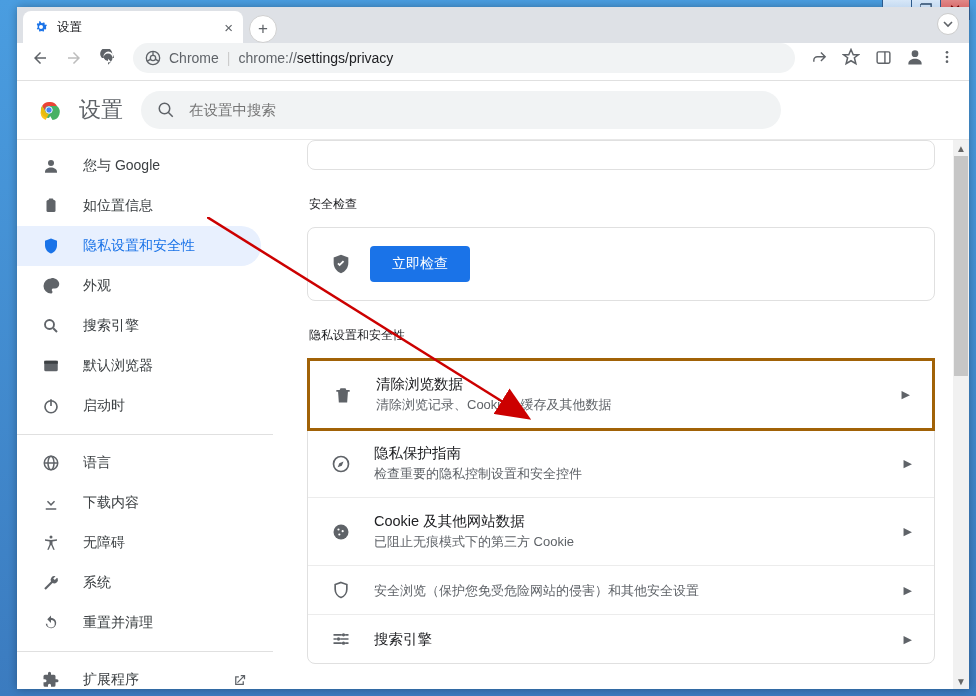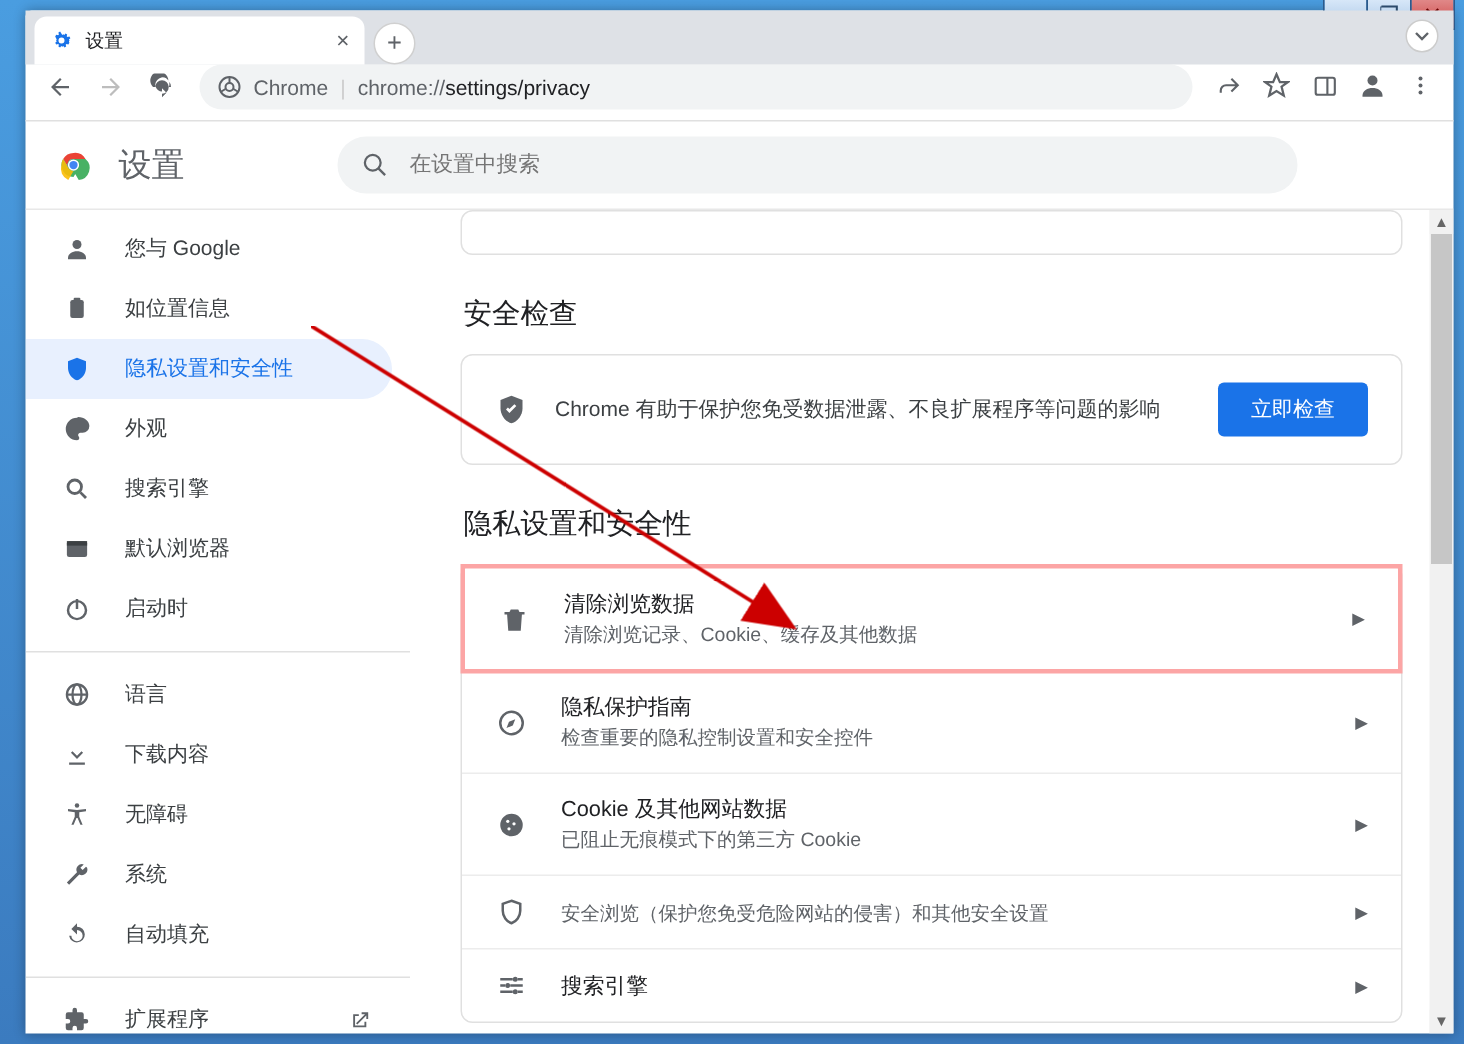--- a/index.html
+++ b/index.html
@@ -19,46 +19,46 @@
 .toolbar{height:38px;border-bottom:1px solid #e0e0e0;display:flex;padding:0 8px;gap:4px}
 .nav-btn{width:30px;height:30px;border-radius:50%;display:flex;align-items:center;justify-content:center;color:#5f6368}
 .nav-btn.disabled{color:#bdbdbd}
 .omnibox{flex:1;height:30px;background:#f1f3f4;border-radius:15px;display:flex;align-items:center;padding:0 12px;gap:8px;color:#5f6368;font-size:14px;margin:0 6px}
 .omnibox .url span.bold{color:#202124}
 .action{width:28px;height:28px;border-radius:50%;display:flex;align-items:center;justify-content:center;color:#5f6368}
 .body{flex:1;display:flex;flex-direction:column;overflow:hidden;position:relative}
 .sub-toolbar{height:58px;display:flex;align-items:center;padding:0 20px;gap:18px}
 .logo-chrome{width:24px;height:24px}
 .page-h1{font-size:22px;color:#5f6368}
-.search-wrap{flex:1;display:flex;justify-content:center}
+.search-wrap{flex:1;display:flex;}
 .search-box{width:640px;height:38px;background:#f1f3f4;border-radius:19px;display:flex;align-items:center;padding:0 16px;gap:12px;color:#5f6368}
 .search-box input{border:none;background:transparent;font-size:14.5px;outline:none;flex:1;color:#202124}
 .content{flex:1;display:flex;border-top:1px solid #e8e8e8;overflow:hidden}
 .sidebar{width:256px;border-right:0;padding-top:6px;overflow:auto}
 .side-item{height:40px;display:flex;align-items:center;padding-left:24px;gap:22px;font-size:14px;color:#3c4043;border-radius:0 20px 20px 0;margin-right:12px}
 .side-item.active{background:#e8f0fe;color:#1a73e8}
 .side-item .ic{width:20px;display:flex;justify-content:center;color:inherit}
 .side-sep{height:1px;background:#e0e0e0;margin:8px 0}
 .side-item .ext{margin-left:auto;margin-right:14px;color:#5f6368}
 .main{flex:1;overflow:auto;padding:0 34px 40px 34px;position:relative}
 .card{background:#fff;border:1px solid #e0e0e0;border-radius:8px}
 .card.top{height:30px;margin-bottom:0}
-.sec-title{font-size:19px;color:#202124;margin:26px 2px 14px 2px}
+.sec-title{font-size:12px;color:#202124;margin:26px 2px 14px 2px}
 .safety{display:flex;align-items:center;padding:18px 22px;gap:18px}
 .safety-text{flex:1;font-size:14px;color:#3c4043}
 .btn-primary{background:#1a73e8;color:#fff;border:none;border-radius:4px;height:36px;padding:0 22px;font-size:14px}
 .list-card{padding:0}
 .row{display:flex;align-items:center;padding:14px 22px;border-bottom:1px solid #ececec;gap:22px}
 .row:last-child{border-bottom:none}
 .row .ic{width:22px;color:#5f6368;display:flex;justify-content:center}
 .row .txt{flex:1}
 .row .t1{font-size:14.5px;color:#202124}
 .row .t2{font-size:13px;color:#5f6368;margin-top:2px}
 .row .arrow{color:#5f6368;font-size:11px}
-.row.highlight{border:3px solid #fca5a5;margin:-1px}
+.row.highlight{border:3px solid #a16207;margin:-1px}
 
 .anno-arrow{position:absolute;left:190px;top:136px;pointer-events:none}
 .scroll-track{position:absolute;right:-34px;top:0;width:16px;height:100%;background:#f1f1f1}
 .scroll-thumb{position:absolute;top:0;left:1px;width:14px;height:220px;background:#c6c6c6;border-radius:0}
 .scroll-btn{position:absolute;left:0;width:16px;height:16px;display:flex;align-items:center;justify-content:center;color:#666;font-size:10px;background:#f1f1f1}
 .main-outer{position:relative;flex:1;overflow:hidden}
 svg{display:block}
 </style>
 </head>
 <body>
@@ -269,21 +269,21 @@
                 </svg>
               </span>
               <span>系统</span>
             </div>
           <div class="side-item">
               <span class="ic">
                 <svg width="18" height="18" viewBox="0 0 24 24">
                   <path fill="#5f6368" d="M12 5V2L7 7l5 5V8a5 5 0 11-5 5H5a7 7 0 107-8z"></path>
                 </svg>
               </span>
-              <span>自动填充</span>
+              <span>重置并清理</span>
             </div>
           <div class="side-sep"></div>
           <div class="side-item">
               <span class="ic">
                 <svg width="18" height="18" viewBox="0 0 24 24">
                   <path fill="#5f6368" d="M20 11h-2V7a2 2 0 00-2-2h-4V3a2 2 0 10-4 0v2H4a2 2 0 00-2 2v4h2a2 2 0 110 4H2v4a2 2 0 002 2h4v-2a2 2 0 114 0v2h4a2 2 0 002-2v-4h2a2 2 0 100-4z"></path>
                 </svg>
               </span>
               <span>扩展程序</span>
               <span class="ext">
@@ -300,21 +300,20 @@
           <div class="card top"></div>
 
           <div class="sec-title">安全检查</div>
           <div class="card safety">
             <span class="ic">
                   <svg width="22" height="22" viewBox="0 0 24 24">
                     <path fill="#5f6368" d="M12 2l8 3v6c0 5-3.4 9.7-8 11-4.6-1.3-8-6-8-11V5z"></path>
                     <path fill="#fff" d="M10.5 14.5l-2.5-2.5 1.4-1.4 1.1 1.1 3.6-3.6 1.4 1.4z"></path>
                   </svg>
                 </span>
-            <div class="safety-text">Chrome 有助于保护您免受数据泄露、不良扩展程序等问题的影响</div>
             <button class="btn-primary">立即检查</button>
           </div>
 
           <div class="sec-title">隐私设置和安全性</div>
           <div class="card list-card">
 
             <div class="row highlight">
               <span class="ic">
                     <svg width="20" height="20" viewBox="0 0 24 24">
                       <path fill="#5f6368" d="M6 7h12l-1 14H7zM9 4h6l1 2H8zM4 6h16v2H4z"></path>

